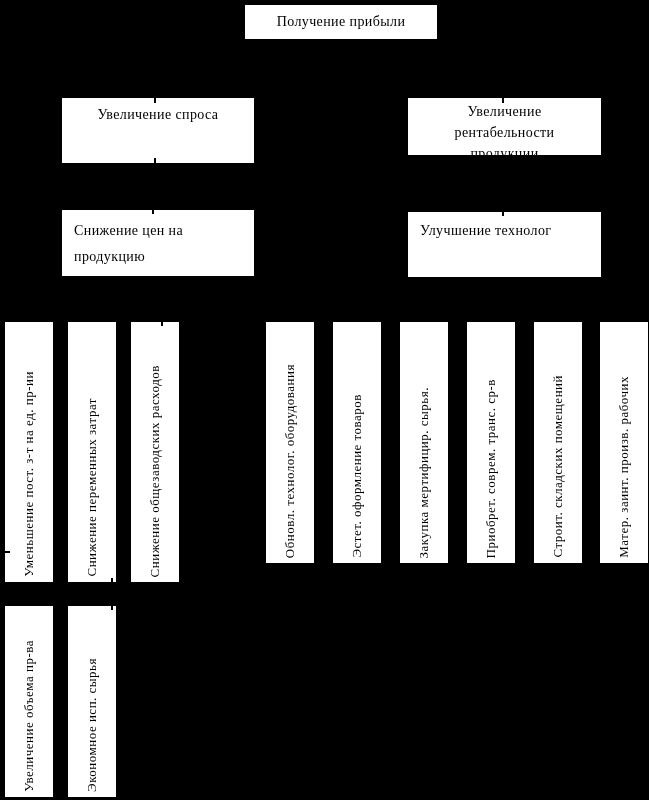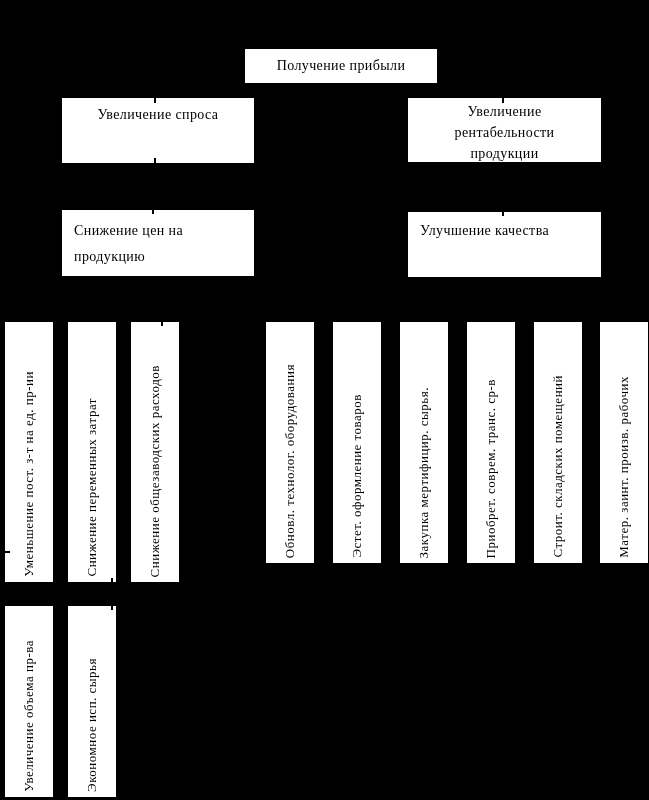--- a/index.html
+++ b/index.html
@@ -27,21 +27,20 @@
   .hbox-center {
     text-align: center;
   }
   .hbox-left {
     text-align: left;
   }
   .root-box {
     display: flex;
     align-items: center;
     justify-content: center;
-    margin-top: 44px;
   }
   .clip {
     overflow: hidden;
   }
   
   .vbox {
     position: absolute;
     background: #ffffff;
     display: flex;
     justify-content: center;
@@ -70,30 +69,30 @@
 <div id="canvas">
 
   <div class="box root-box" style="left:245px; top:5px; width:192px; height:34px;">
     <span>Получение прибыли</span>
   </div>
 
   <div class="box hbox-center" style="left:62px; top:98px; width:192px; height:65px; padding-top:9px;">
     <span>Увеличение спроса</span>
   </div>
 
-  <div class="box hbox-center clip" style="left:408px; top:98px; width:193px; height:64px; padding:3px 32px 0; line-height:21px;">
+  <div class="box hbox-center clip" style="left:408px; top:98px; width:193px; height:57px; padding:3px 32px 0; line-height:21px;">
     <span>Увеличение рентабельности продукции</span>
   </div>
 
   <div class="box hbox-left" style="left:62px; top:210px; width:192px; height:66px; padding:8px 12px 0; line-height:26px;">
     <span>Снижение цен на продукцию</span>
   </div>
 
   <div class="box hbox-left" style="left:408px; top:212px; width:193px; height:65px; padding:6px 12px 0; line-height:26px;">
-    <span>Улучшение качества</span>
+    <span>Улучшение технолог</span>
   </div>
 
   <div class="vbox" style="left:5px; top:322px; width:48px; height:260px;">
     <span class="vtext">Уменьшение пост. з-т на ед. пр-ии</span>
   </div>
   <div class="vbox" style="left:68px; top:322px; width:48px; height:260px;">
     <span class="vtext">Снижение переменных затрат</span>
   </div>
   <div class="vbox" style="left:131px; top:322px; width:48px; height:260px;">
     <span class="vtext">Снижение общезаводских расходов</span>

